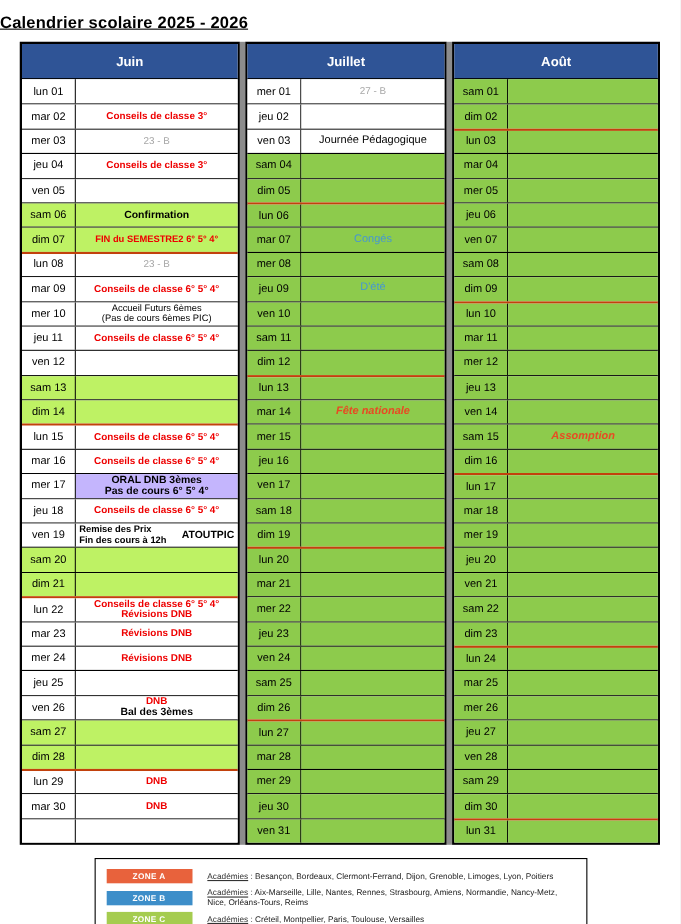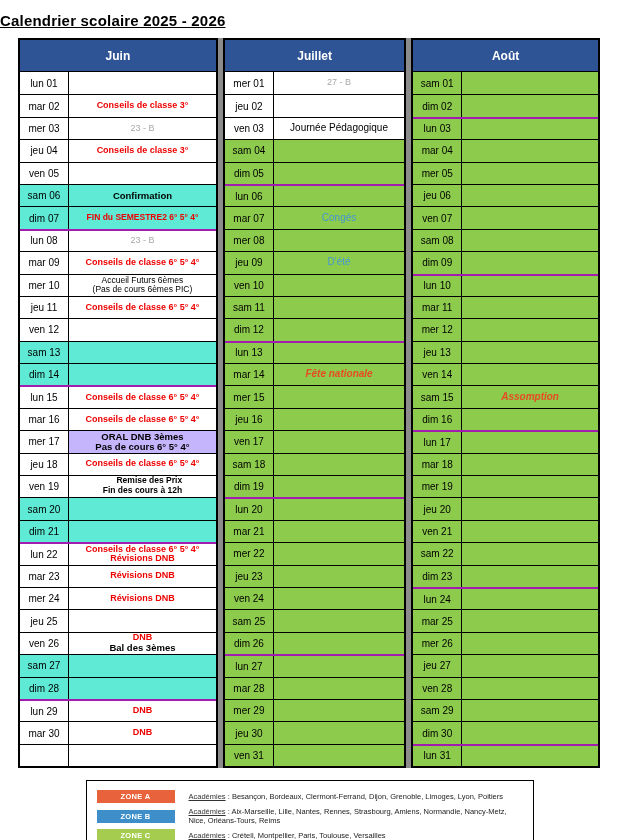--- a/index.html
+++ b/index.html
@@ -21,43 +21,43 @@
   .month-col.juin{flex-grow:1.06;}
   .month-col.juillet{flex-grow:0.97;}
   .month-header{
     box-sizing:border-box;height:32px;background:#2F5496;color:#fff;font-weight:bold;
     font-size:12px;display:flex;align-items:center;justify-content:center;
     border-bottom:1px solid #000;
   }
   .month-body{display:flex;flex-direction:column;}
   .cal-row{display:flex;box-sizing:border-box;height:22.4px;}
   .cal-row + .cal-row{border-top:1px solid #000;}
-  .cal-row + .cal-row.week-start{border-top:2px solid #a21caf;}
+  .cal-row + .cal-row.week-start{border-top:2px solid #c2410c;}
   .day-cell{
     flex:none;width:48px;border-right:1px solid #000;display:flex;align-items:center;
     justify-content:center;font-size:10px;background:#fff;overflow:hidden;
   }
   .event-cell{
     flex:1;display:flex;flex-direction:column;align-items:center;justify-content:center;
     text-align:center;background:#fff;overflow:hidden;line-height:1.08;
   }
-  .bg-weekend .day-cell,.bg-weekend .event-cell{background:#5eead4;}
+  .bg-weekend .day-cell,.bg-weekend .event-cell{background:#bef264;}
   .bg-green .day-cell,.bg-green .event-cell{background:#8DCB4C;}
   .bg-orange .event-cell{background:#c4b5fd;}
   
   .l-red-bold{color:#EE0000;font-weight:bold;font-size:9px;}
   .l-red-bold-small{color:#EE0000;font-weight:bold;font-size:8.5px;}
   .l-gray{color:#A8A8A8;font-size:9px;}
   .l-black-bold{color:#000;font-weight:bold;font-size:9.5px;}
   .l-black{color:#000;font-size:10px;}
   .l-black-small{color:#000;font-size:8.5px;}
   .l-blue{color:#4597D3;font-size:10px;}
   .l-red-italic{color:#E84A23;font-style:italic;font-weight:bold;font-size:10px;}
-  .event-cell.split{flex-direction:column;justify-content:space-between;align-items:center;
-    padding:0 3px;text-align:right;}
+  .event-cell.split{flex-direction:row;justify-content:space-between;align-items:center;
+    padding:0 3px;text-align:left;}
   .split-left{display:flex;flex-direction:column;justify-content:center;}
   .l-black-bold-sm{color:#000;font-weight:bold;font-size:8.5px;line-height:1.15;}
   
   .legend-box{
     width:448px;margin:12px auto 12px auto;border:1px solid #000;padding:5px 10px 6px 10px;
     box-sizing:border-box;background:#fff;
   }
   .legend-row{display:flex;align-items:center;gap:14px;margin:4px 0;}
   .legend-badge{
     flex:none;width:78px;box-sizing:border-box;padding:2px 0;text-align:center;color:#fff;

